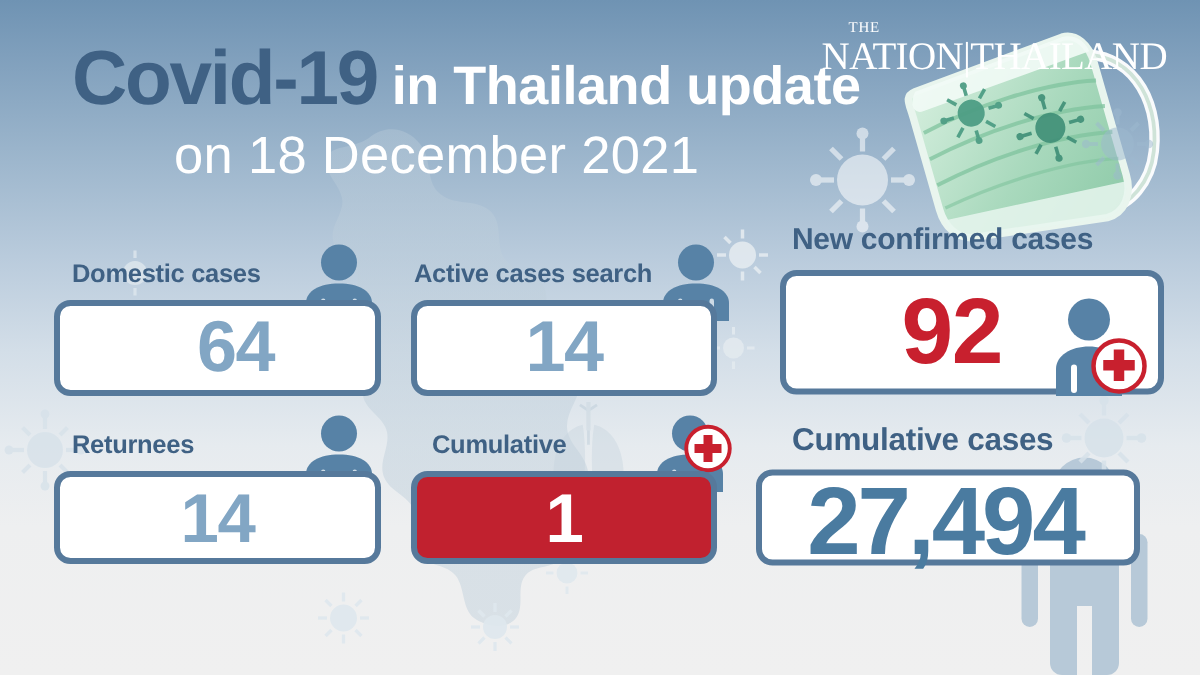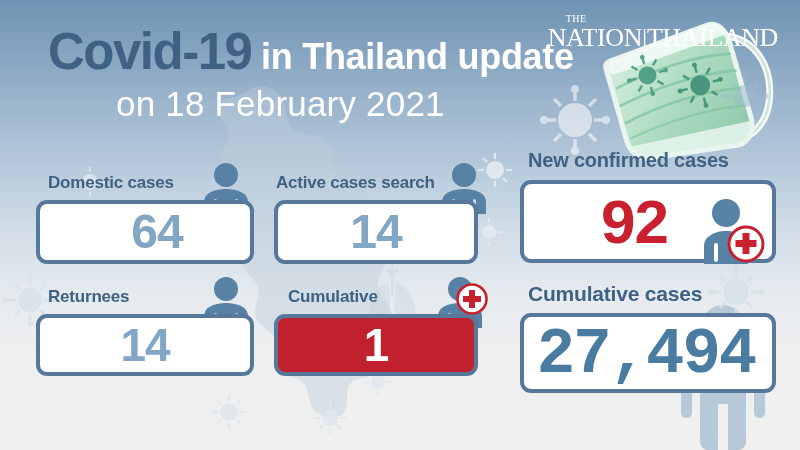--- a/index.html
+++ b/index.html
@@ -419,21 +419,21 @@
             <line x1="100" y1="182" x2="105" y2="182"></line>
         </g>
       </g>
     </svg>
   </div>
 
   <div class="title-block">
     <span class="t-line1">
       <span class="t-covid">Covid-19</span><span class="t-rest"> in Thailand update</span>
     </span>
-    <span class="t-line2">on 18 February 2021</span>
+    <span class="t-line2">on 18 December 2021</span>
   </div>
 
   <div class="logo">
     <span class="logo-the">THE</span>
     <span class="logo-main">NATION|THAILAND</span>
   </div>
 
   <div class="stat">
     <div class="stat-label" style="left:48px; top:174px;">Domestic cases</div>
     <svg class="person" style="left:196px; top:162px;" width="60" height="52" viewBox="0 0 60 52">
@@ -500,20 +500,20 @@
       <circle cx="17" cy="17" r="14.5" fill="#ffffff" stroke="#c8202e" stroke-width="2.6"></circle>
       <path d="M14,8 h6 v6 h6 v6 h-6 v6 h-6 v-6 h-6 v-6 h6 Z" fill="#c8202e"></path>
     </svg>
     <div class="stat-box red" style="left:274px; top:314px; width:204px; height:62px;">
       <span class="stat-value v-white" style="font-size:46px;">1</span>
     </div>
   </div>
 
   <div class="stat">
     <div class="stat-label" style="left:528px; top:283px; font-size:21px;">Cumulative cases</div>
-    <div class="stat-box" style="left:520px; top:313px; width:256px; height:80px;font-family:Liberation Mono, monospace;">
+    <div class="stat-box" style="left:504px; top:313px; width:256px; height:64px;">
       <div class="cum-wrap">
         <span class="cum-num">27,494</span>
       </div>
     </div>
   </div>
 
 </div>
 
 </body></html>

